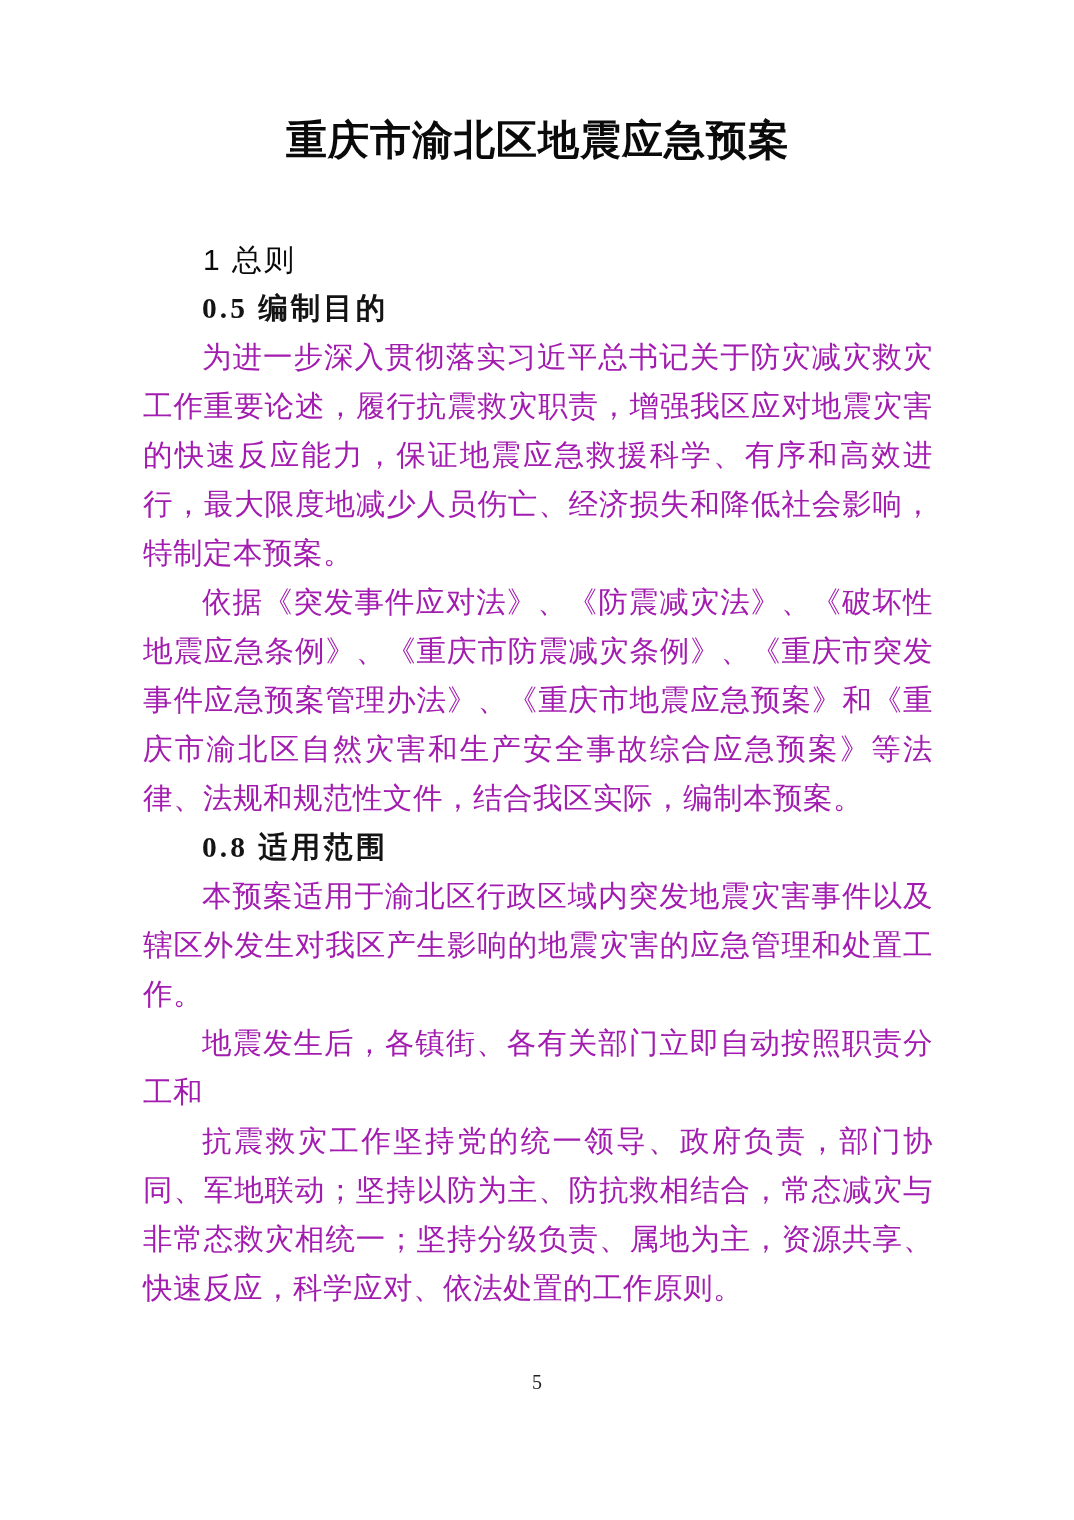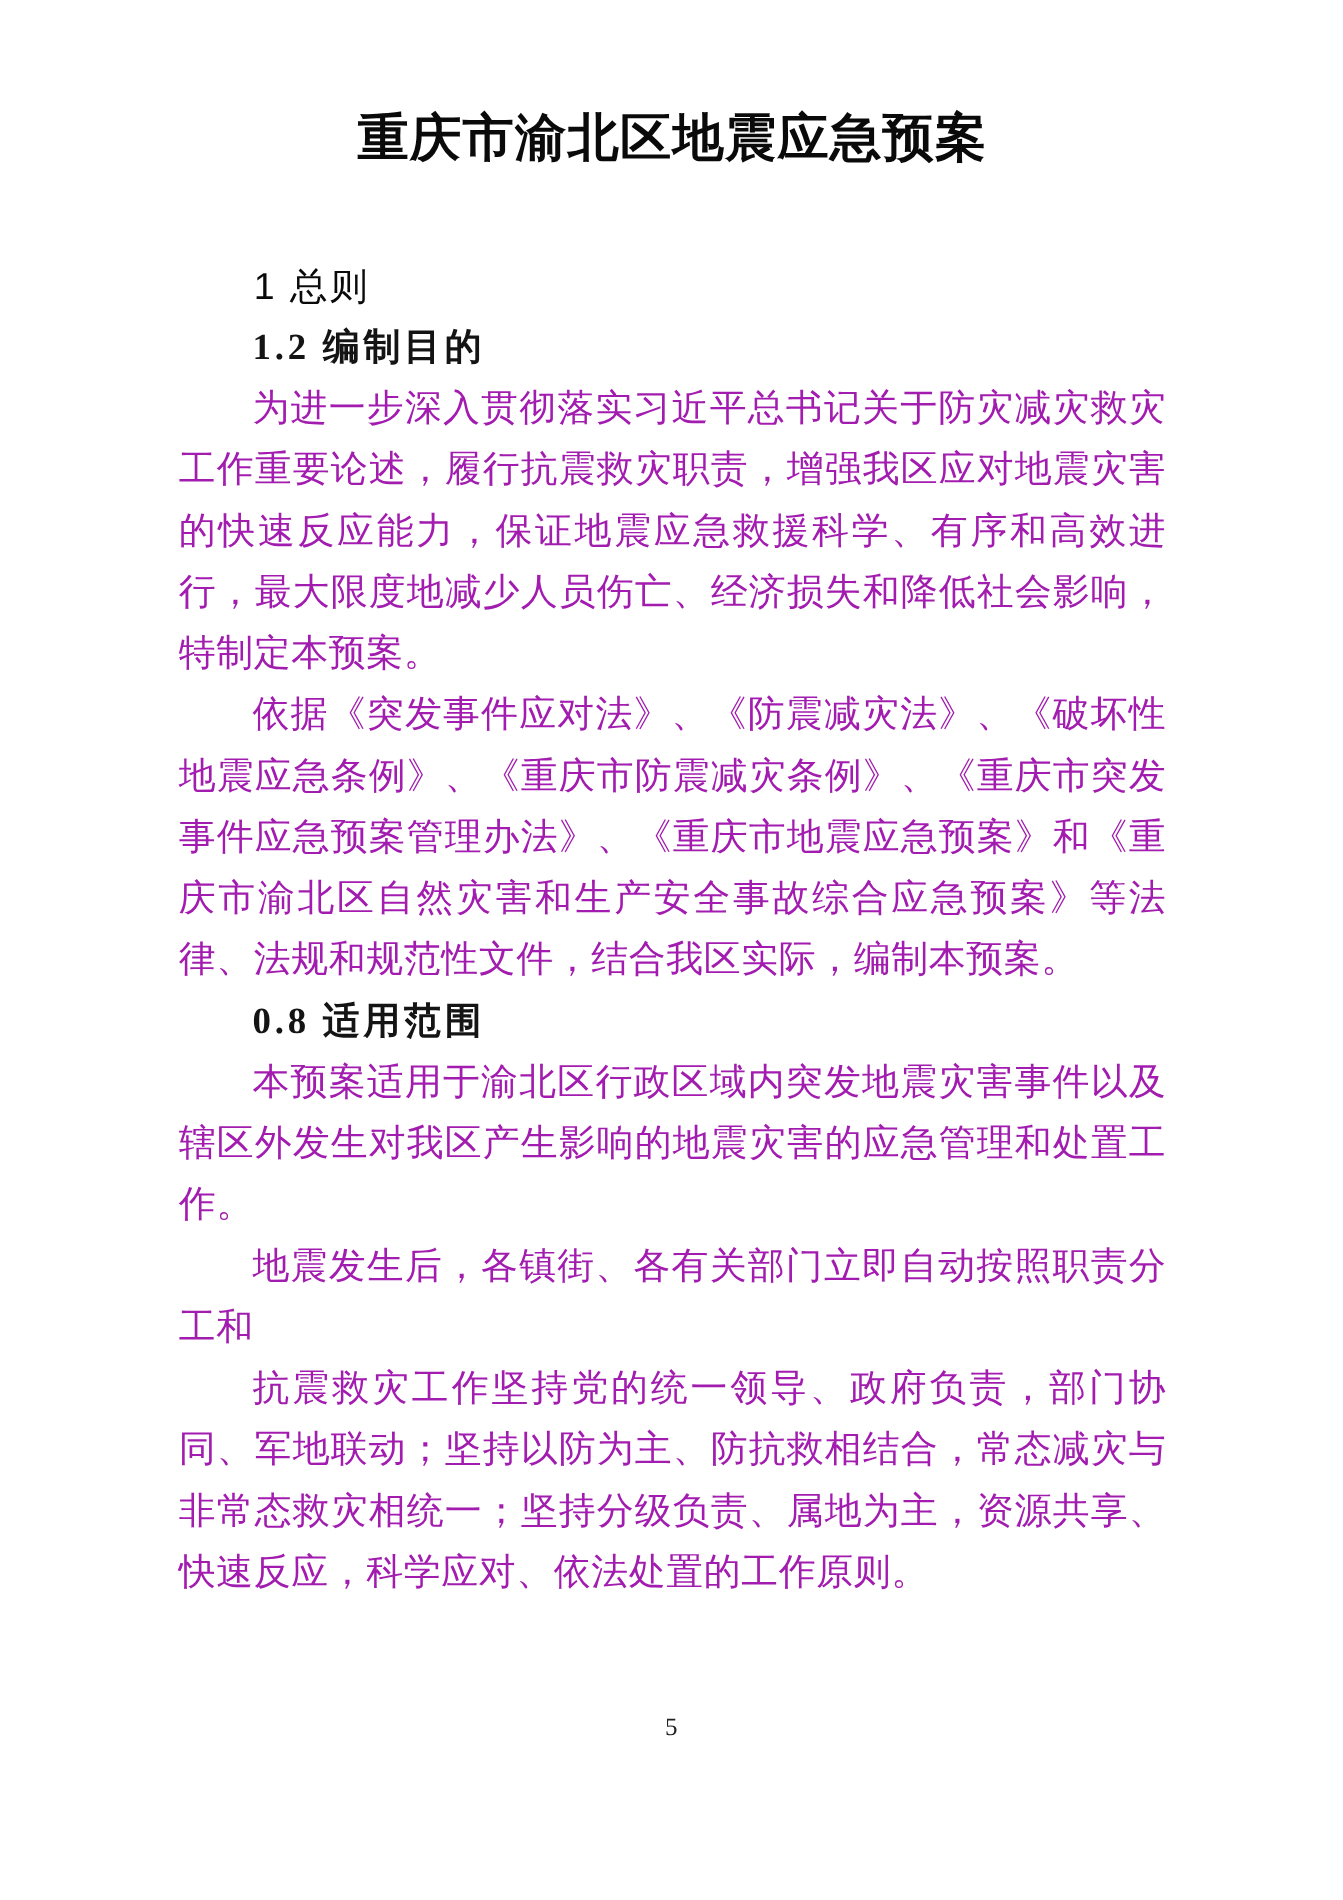--- a/index.html
+++ b/index.html
@@ -18,21 +18,21 @@
 
   .content {
     position: absolute;
     left: 143px;
     top: 0;
     width: 790px;
   }
 
   .doc-title {
     margin: 0 0 66px 0;
-    padding-top: 82px;
+    padding-top: 112px;
     font-size: 41px;
     line-height: 57px;
     font-weight: bold;
     text-align: center;
     letter-spacing: 1px;
     color: #0a0a0a;
   }
 
   .h-chapter {
     margin: 0;
@@ -80,21 +80,21 @@
 </head>
 <body>
 
 <div class="page">
   <div class="content">
 
     <h1 class="doc-title">重庆市渝北区地震应急预案</h1>
 
     <h2 class="h-chapter">1 总则</h2>
 
-    <h3 class="h-sub">1.2 编制目的</h3>
+    <h3 class="h-sub">0.5 编制目的</h3>
     <p class="para">为进一步深入贯彻落实习近平总书记关于防灾减灾救灾工作重要论述，履行抗震救灾职责，增强我区应对地震灾害的快速反应能力，保证地震应急救援科学、有序和高效进行，最大限度地减少人员伤亡、经济损失和降低社会影响，特制定本预案。</p>
 
     <p class="para">依据《突发事件应对法》、《防震减灾法》、《破坏性地震应急条例》、《重庆市防震减灾条例》、《重庆市突发事件应急预案管理办法》、《重庆市地震应急预案》和《重庆市渝北区自然灾害和生产安全事故综合应急预案》等法律、法规和规范性文件，结合我区实际，编制本预案。</p>
 
     <h3 class="h-sub">0.8 适用范围</h3>
     <p class="para">本预案适用于渝北区行政区域内突发地震灾害事件以及辖区外发生对我区产生影响的地震灾害的应急管理和处置工作。</p>
 
     <p class="para">地震发生后，各镇街、各有关部门立即自动按照职责分工和</p>
     <p class="para">抗震救灾工作坚持党的统一领导、政府负责，部门协同、军地联动；坚持以防为主、防抗救相结合，常态减灾与非常态救灾相统一；坚持分级负责、属地为主，资源共享、快速反应，科学应对、依法处置的工作原则。</p>
 

